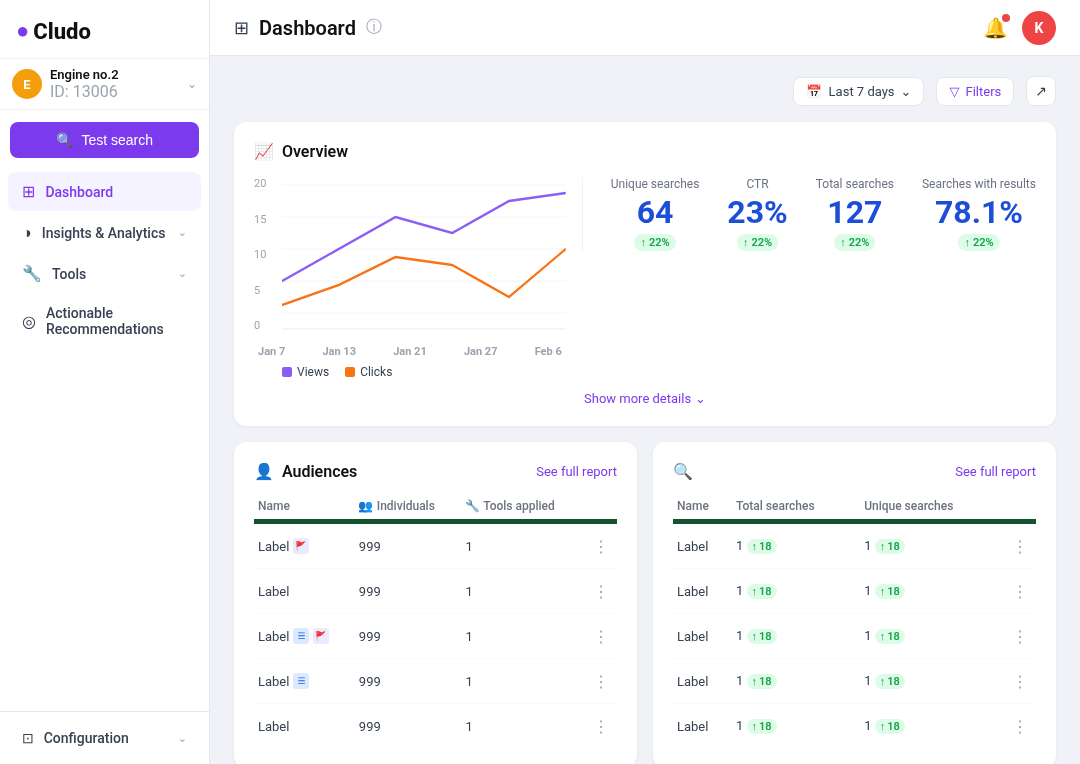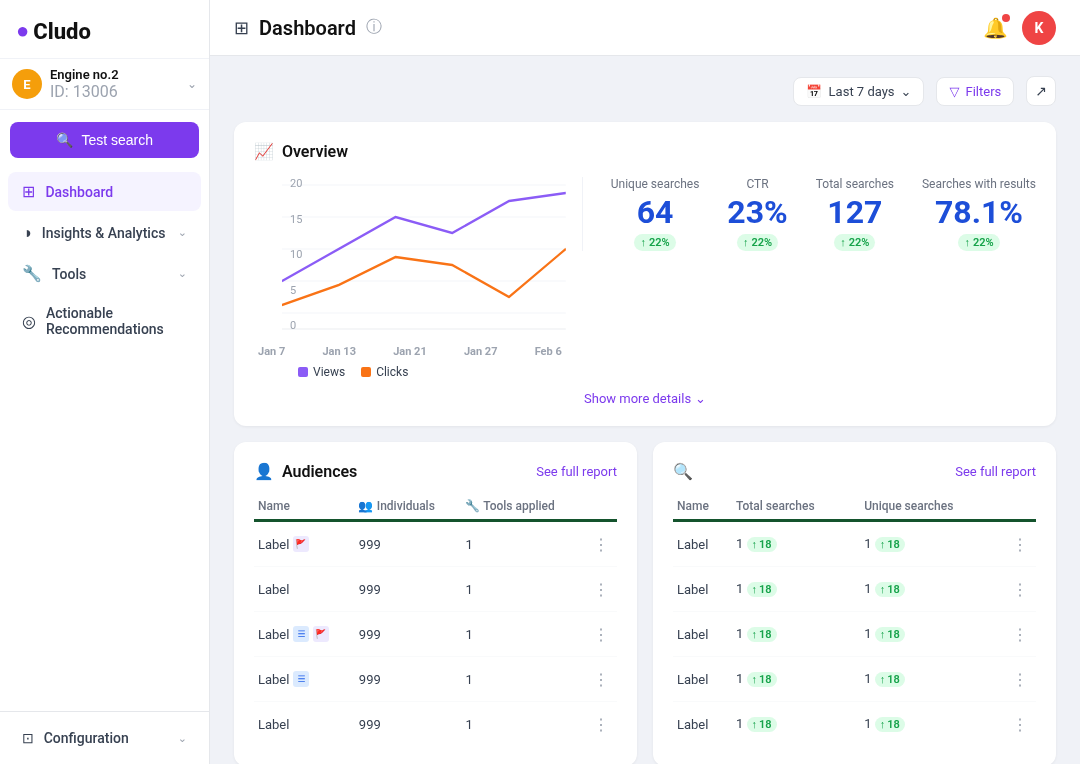--- a/index.html
+++ b/index.html
@@ -283,21 +283,20 @@
     .legend-dot { width: 10px; height: 10px; border-radius: 2px; }
     .chart-yaxis {
       position: absolute;
       left: 0; top: 0;
       display: flex;
       flex-direction: column;
       justify-content: space-between;
       height: 155px;
       font-size: 11px;
       color: #9ca3af;
-      margin-left: 36px;
     }
 
     
     .two-col {
       display: grid;
       grid-template-columns: 1fr 1fr;
       gap: 16px;
     }
 
     .table-section { }
@@ -307,21 +306,21 @@
       align-items: center;
       margin-bottom: 12px;
     }
     .see-full { font-size: 13px; color: #7c3aed; cursor: pointer; text-decoration: none; }
     .data-table { width: 100%; border-collapse: collapse; font-size: 13px; }
     .data-table th {
       color: #6b7280;
       font-weight: 500;
       text-align: left;
       padding: 6px 4px;
-      border-bottom: 3px solid #14532d;
+      border-bottom: 5px solid #14532d;
       font-size: 12px;
     }
     .data-table td {
       padding: 10px 4px;
       border-bottom: 1px solid #f9fafb;
       color: #374151;
       vertical-align: middle;
     }
     .data-table tr:last-child td { border-bottom: none; }
     .row-label { display: flex; align-items: center; gap: 4px; }
@@ -474,21 +473,21 @@
               <polyline points="0,128 104,108 208,80 312,88 416,120 520,72" fill="none" stroke="#f97316" stroke-width="2.5" stroke-linejoin="round"></polyline>
             </svg>
             <div class="chart-labels" style="font-weight:bold;">
               <span>Jan 7</span>
               <span>Jan 13</span>
               <span>Jan 21</span>
               <span>Jan 27</span>
               <span>Feb 6</span>
             </div>
           </div>
-          <div class="chart-legend" style="margin-left:44px;">
+          <div class="chart-legend" style="margin-left:28px;">
             <div class="legend-item">
               <span class="legend-dot" style="background:#8b5cf6;"></span>
               <span>Views</span>
             </div>
             <div class="legend-item">
               <span class="legend-dot" style="background:#f97316;"></span>
               <span>Clicks</span>
             </div>
           </div>
         </div>

